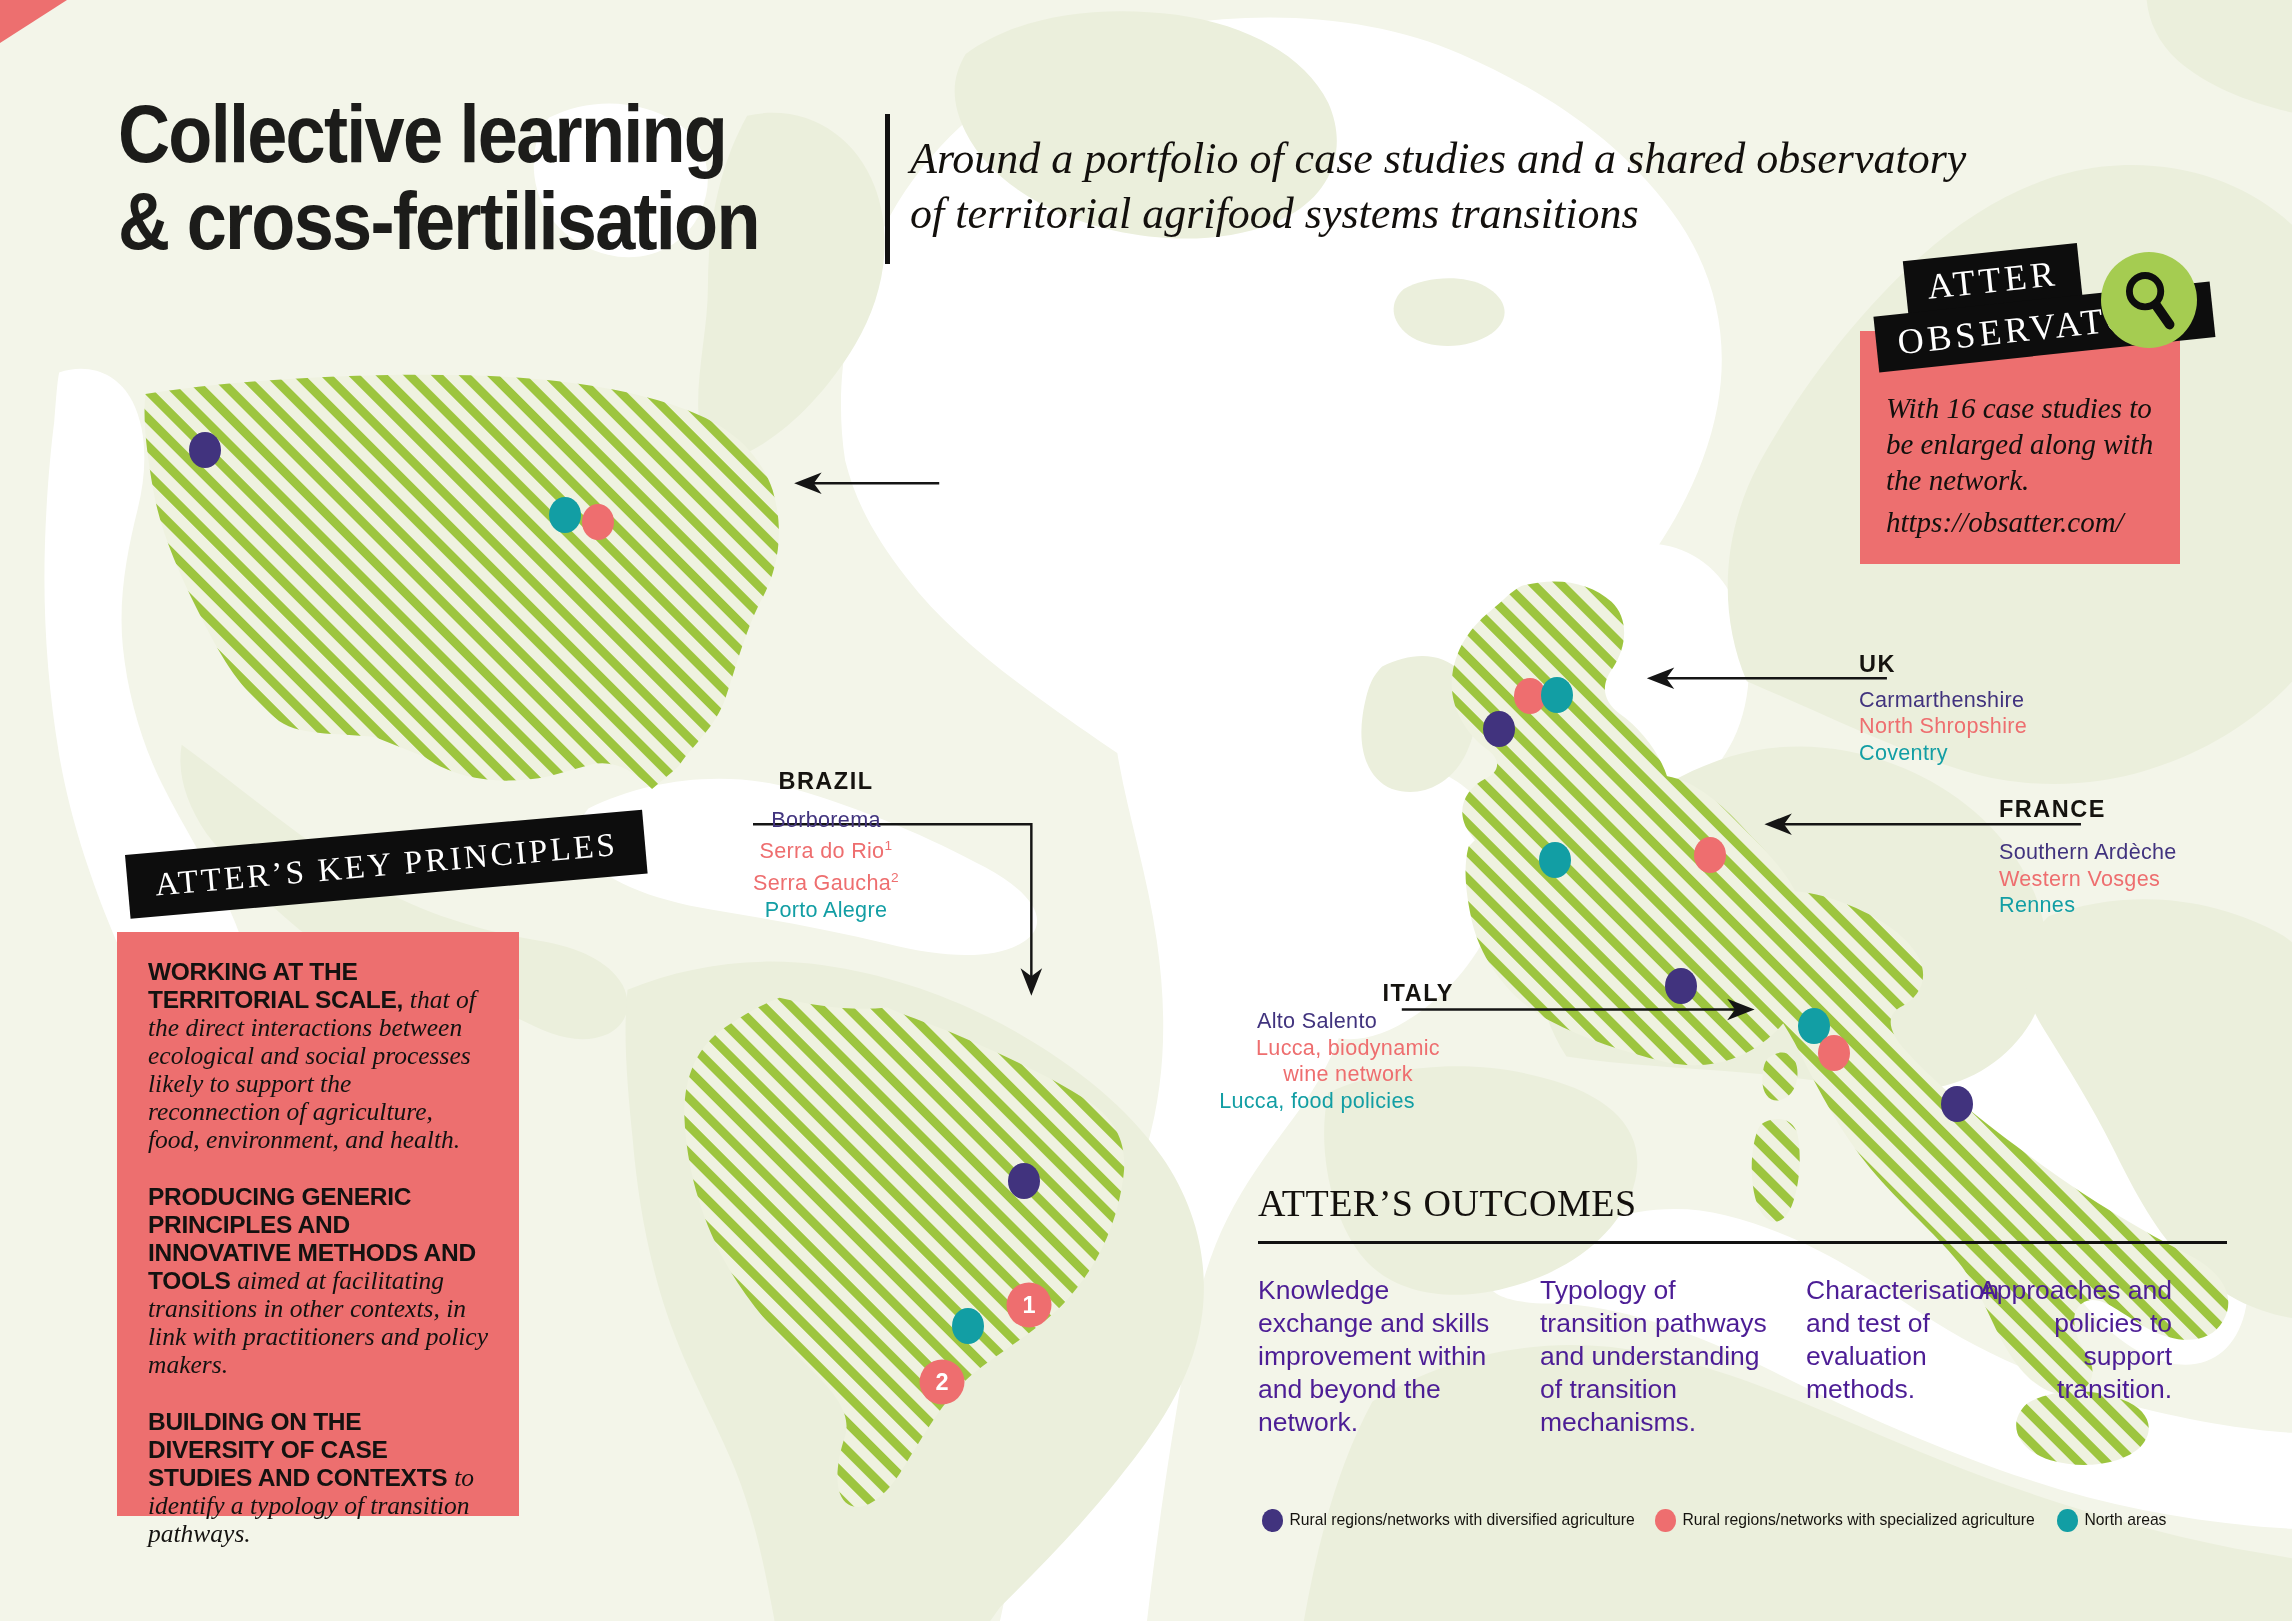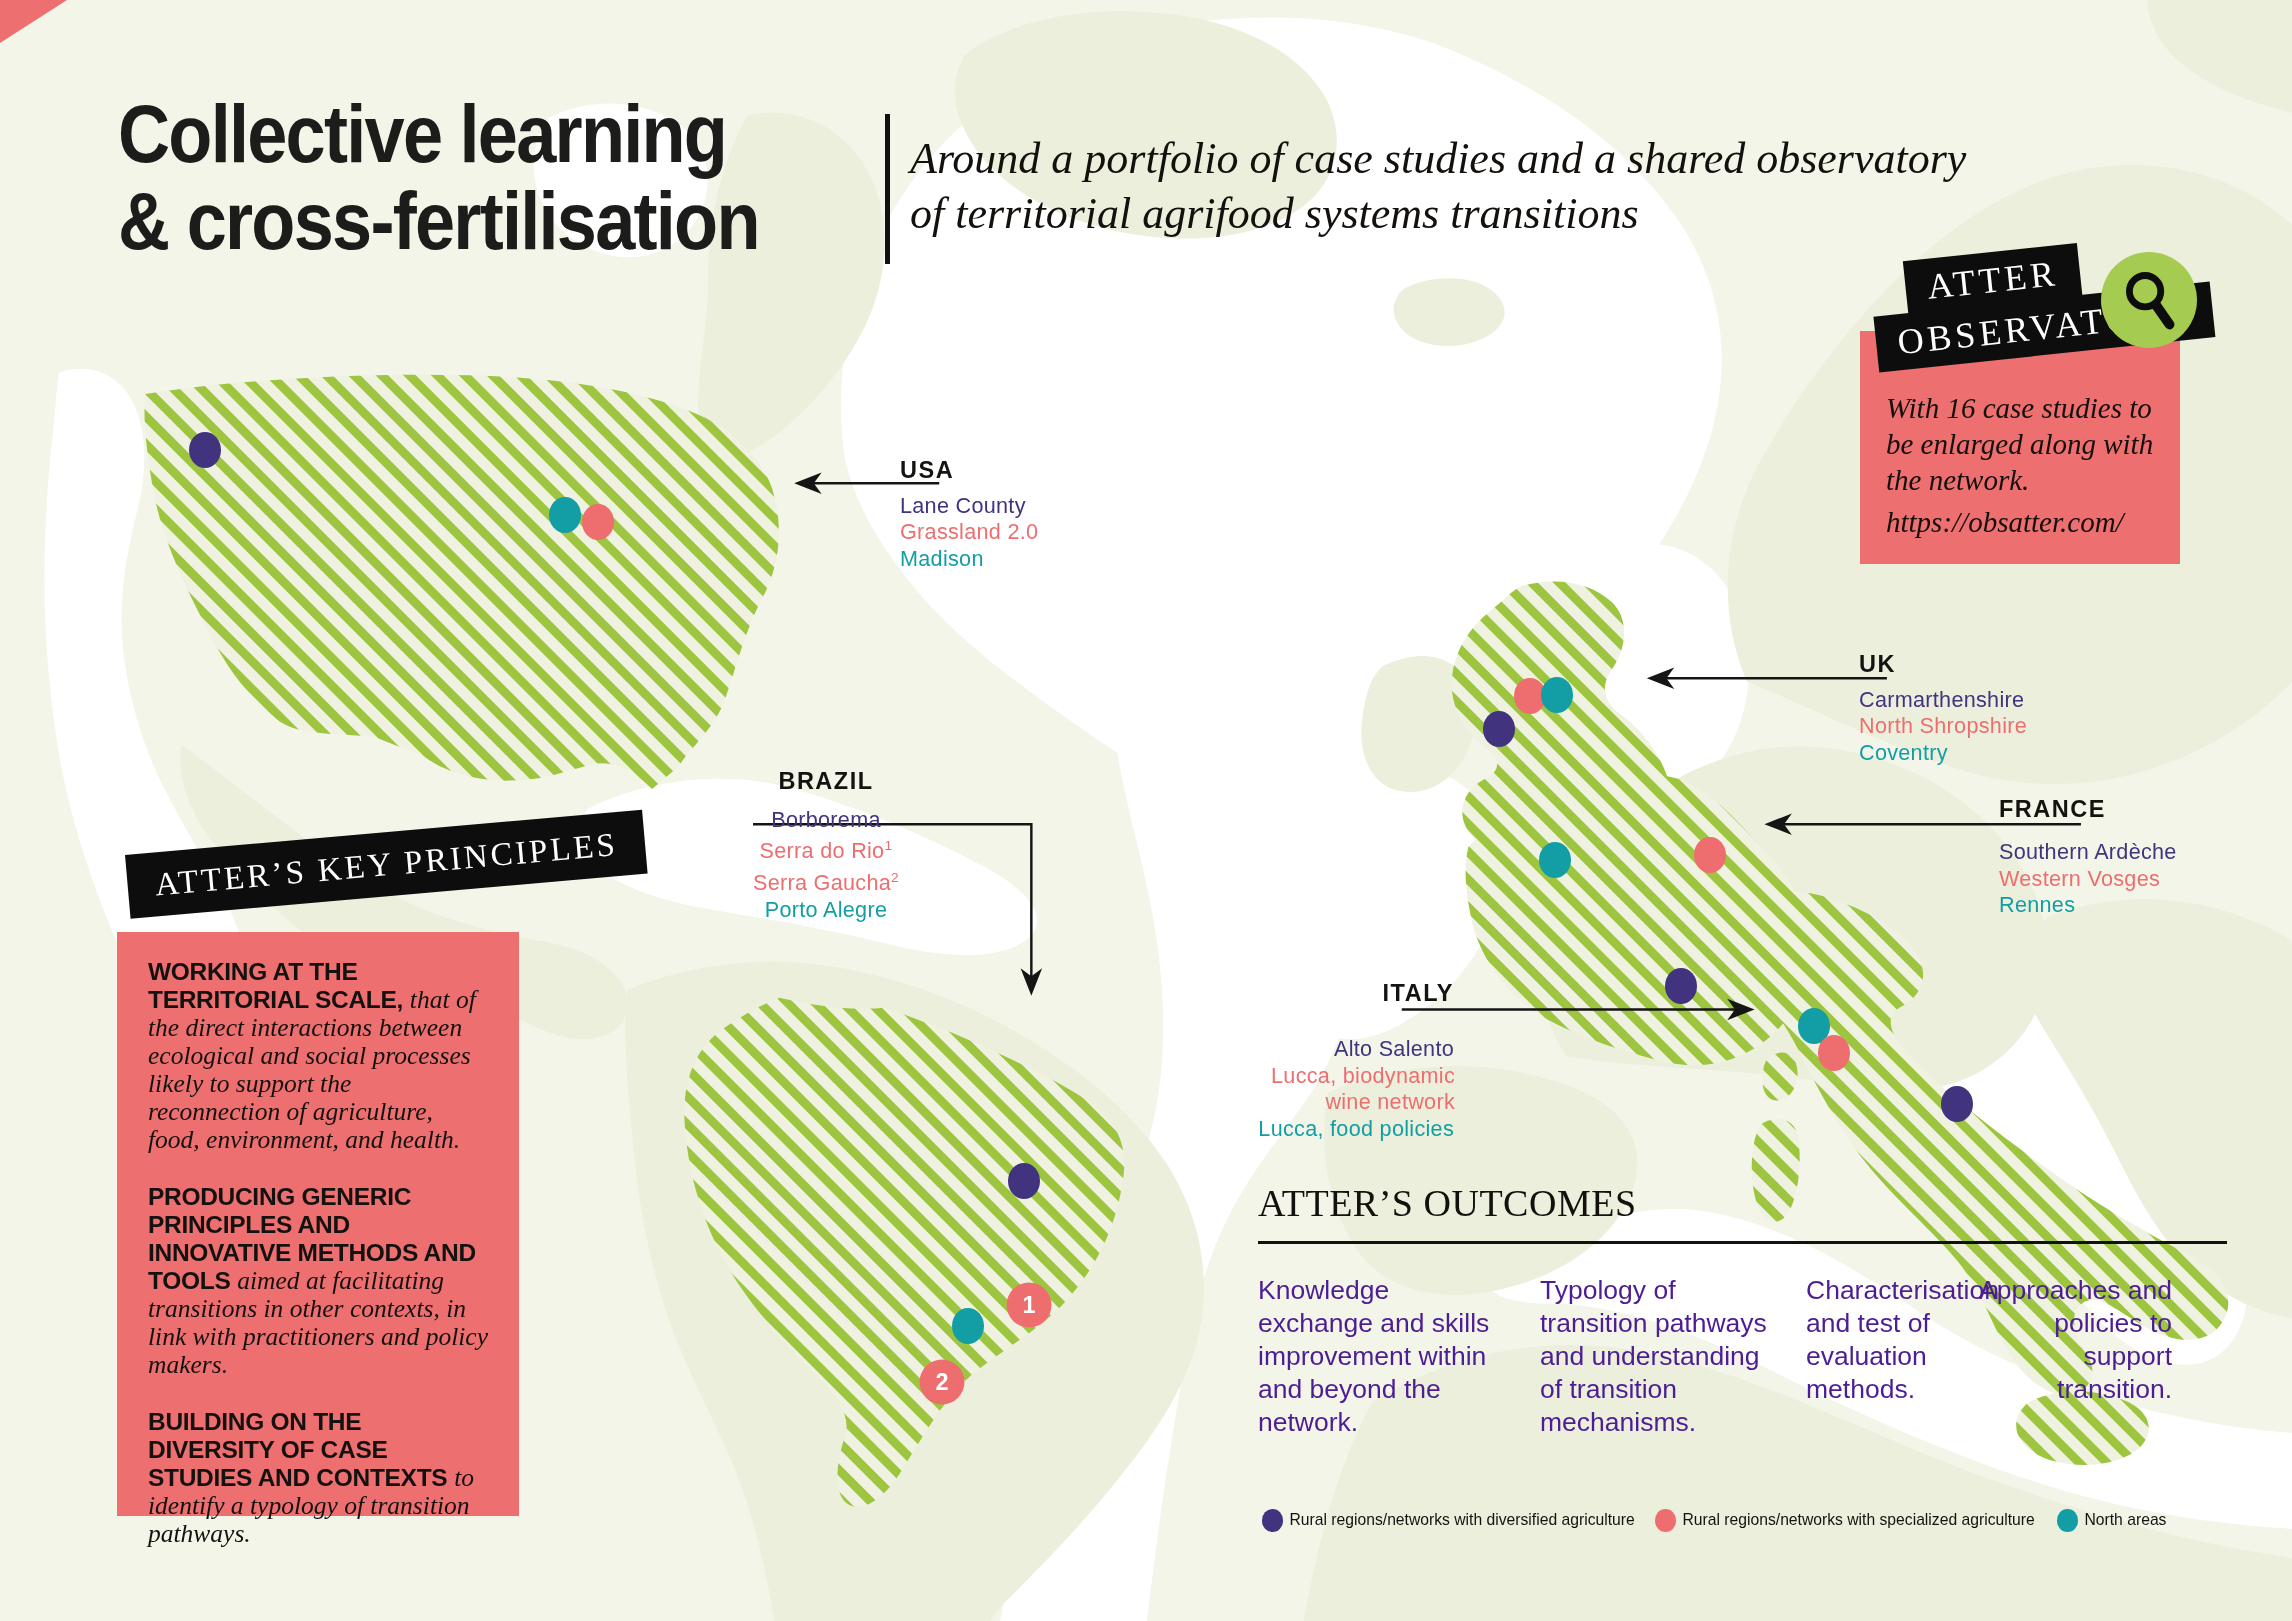--- a/index.html
+++ b/index.html
@@ -169,28 +169,20 @@
       <b>PRODUCING GENERIC PRINCIPLES AND INNOVATIVE METHODS AND TOOLS</b>
       <i>aimed at facilitating transitions in other contexts, in link with practitioners and policy makers.</i>
     </p>
     <p>
       <b>BUILDING ON THE DIVERSITY OF CASE STUDIES AND CONTEXTS</b>
       <i>to identify a typology of transition pathways.</i>
     </p>
   </div>
   <div class="abs prin-banner">ATTER’S KEY PRINCIPLES</div>
 
-  <div class="abs" style="left:900px;top:457px;">
-    <div class="cname">USA</div>
-    <div class="cases" style="margin-top:8.8px;">
-      <div class="t-div">Lane County</div>
-      <div class="t-spec">Grassland 2.0</div>
-      <div class="t-urb">Madison</div>
-    </div>
-  </div>
 
   <div class="abs" style="left:753px;top:768px;text-align:center;">
     <div class="cname">BRAZIL</div>
     <div class="cases" style="margin-top:11.8px;">
       <div class="t-div">Borborema</div>
       <div class="t-spec"><span>Serra do Rio</span><sup>1</sup></div>
       <div class="t-spec"><span>Serra Gaucha</span><sup>2</sup></div>
       <div class="t-urb">Porto Alegre</div>
     </div>
   </div>
@@ -208,21 +200,21 @@
     <div class="cname">FRANCE</div>
     <div class="cases" style="margin-top:16px;">
       <div class="t-div">Southern Ardèche</div>
       <div class="t-spec">Western Vosges</div>
       <div class="t-urb">Rennes</div>
     </div>
   </div>
 
   <div class="abs" style="right:839px;top:980px;width:274px;text-align:right;">
     <div class="cname">ITALY</div>
-    <div class="cases" style="margin-top:29px;">
+    <div class="cases" style="margin-top:1px;text-align:center;">
       <div class="t-div">Alto Salento</div>
       <div class="t-spec" style="width:214px;margin-left:61px;">Lucca, biodynamic wine network</div>
       <div class="t-urb">Lucca, food policies</div>
     </div>
   </div>
 
   <div class="marker c-purple" style="left:205px;top:450px;"></div>
   <div class="marker c-teal" style="left:565px;top:515px;"></div>
   <div class="marker c-coral" style="left:598px;top:522px;"></div>
 

